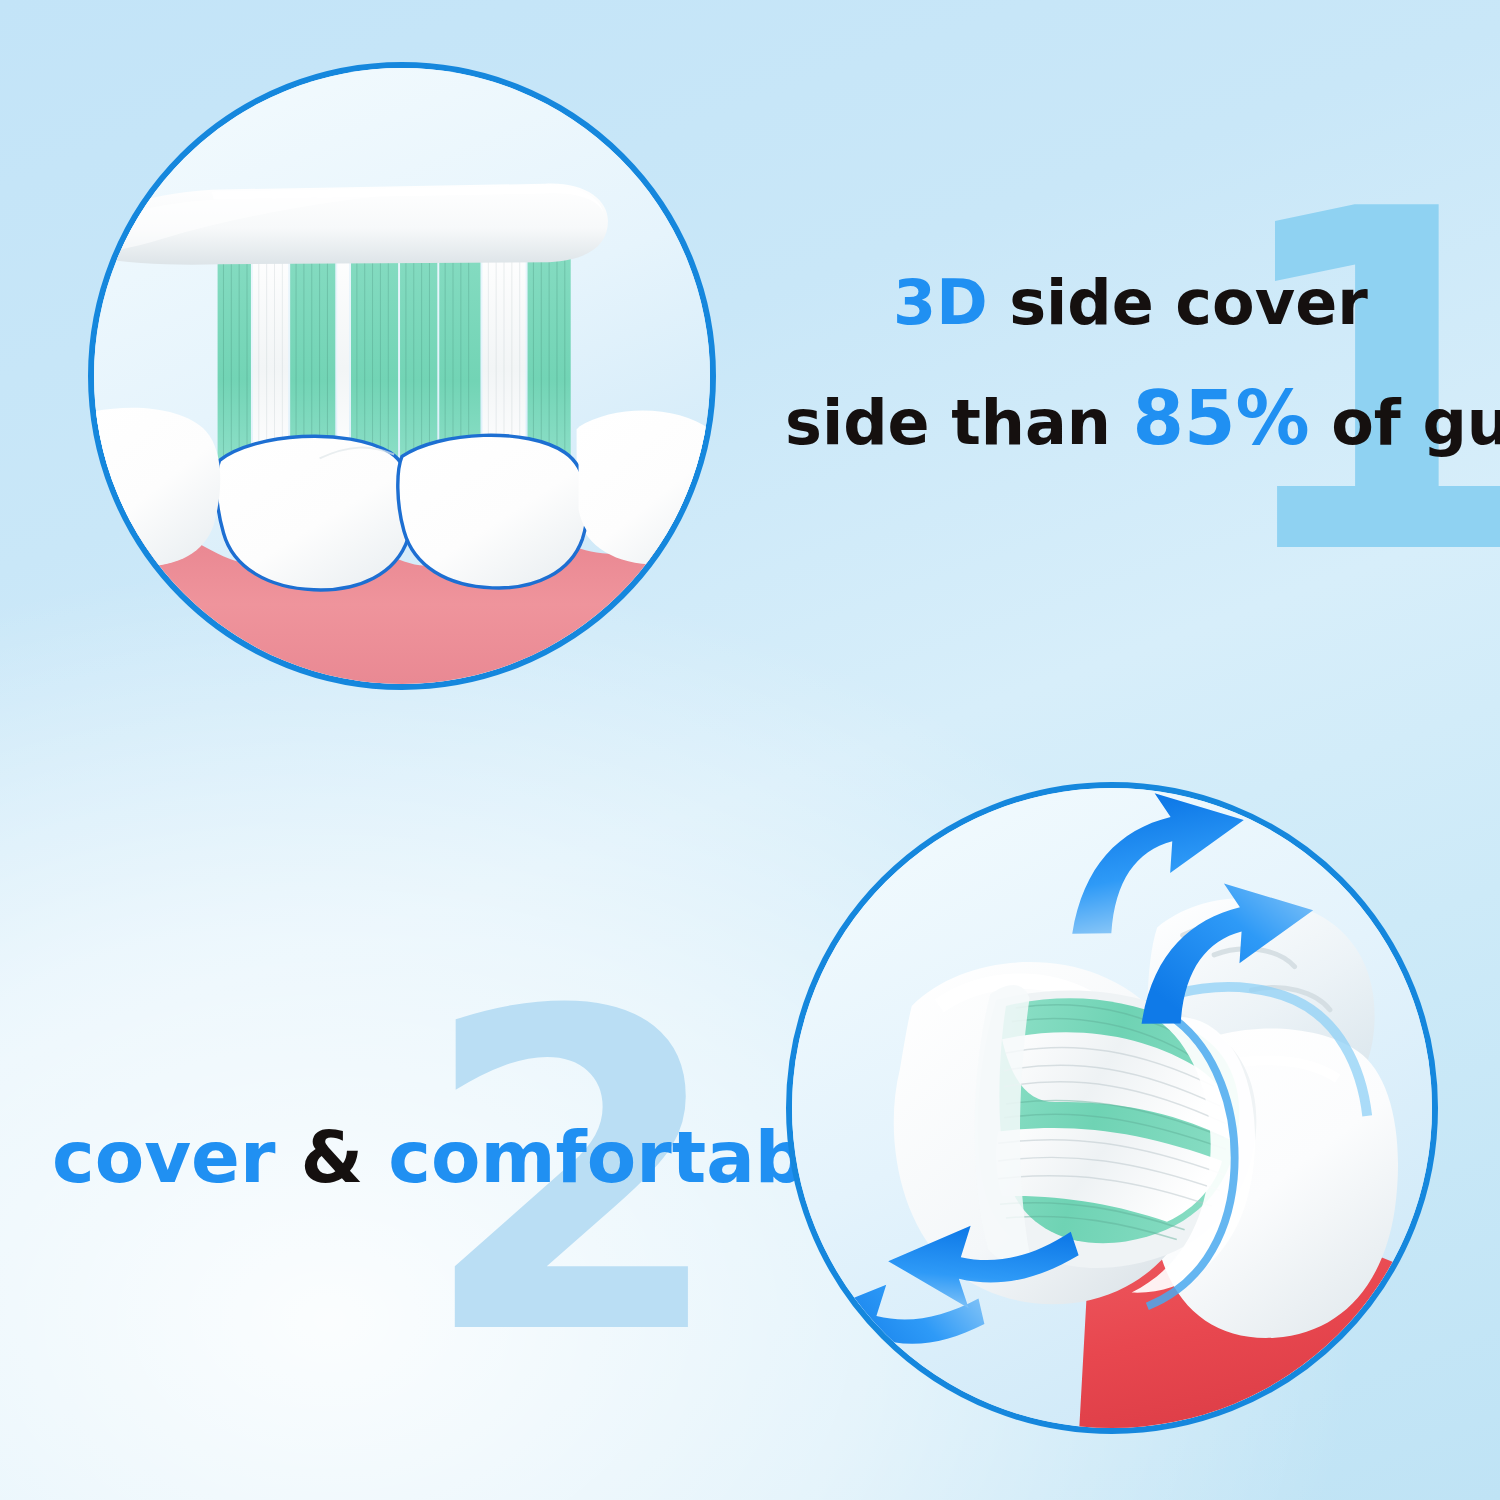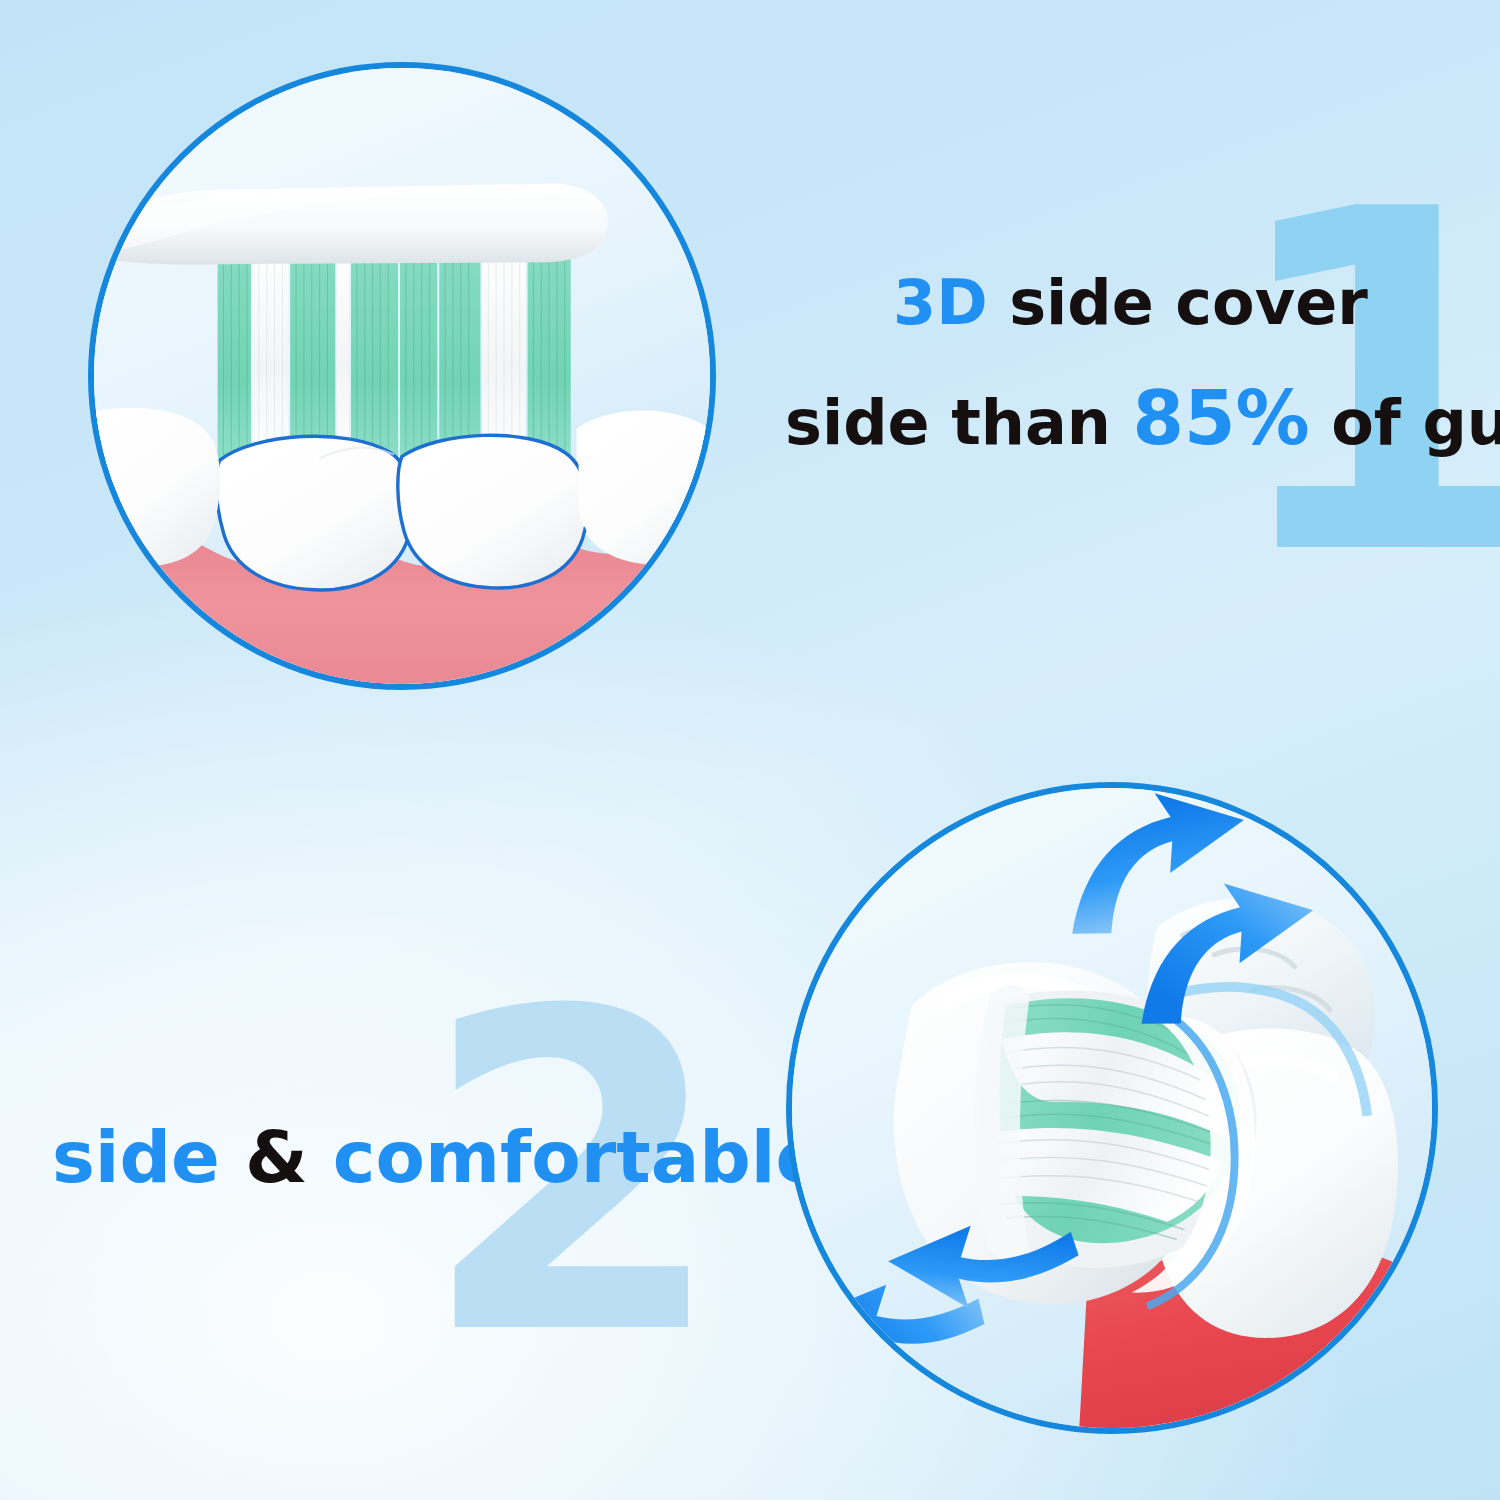--- a/index.html
+++ b/index.html
@@ -213,21 +213,21 @@
   </div>
 
   <div class="headline" id="text-block-1">
     <span class="hl-blue">3D</span><span> side cover</span>
   </div>
   <div class="headline" id="text-line-1b">
     <span>side than </span><span class="hl-blue big95">85%</span><span> of gums</span>
   </div>
 
   <div class="headline" id="text-line-2b">
-    <span class="hl-blue">side</span><span> &amp; </span><span class="hl-blue">comfortable</span>
+    <span class="hl-blue">cover</span><span> &amp; </span><span class="hl-blue">comfortable</span>
   </div>
 
   <div class="circle" id="circle-2">
     <svg viewBox="0 0 652 652" preserveAspectRatio="xMidYMid slice">
       <defs>
         <linearGradient id="c2bg" x1="0.1" y1="0" x2="0.6" y2="1">
           <stop offset="0" stop-color="#f3fbfe"></stop>
           <stop offset="0.5" stop-color="#e4f3fc"></stop>
           <stop offset="1" stop-color="#cfe9f8"></stop>
         </linearGradient>

